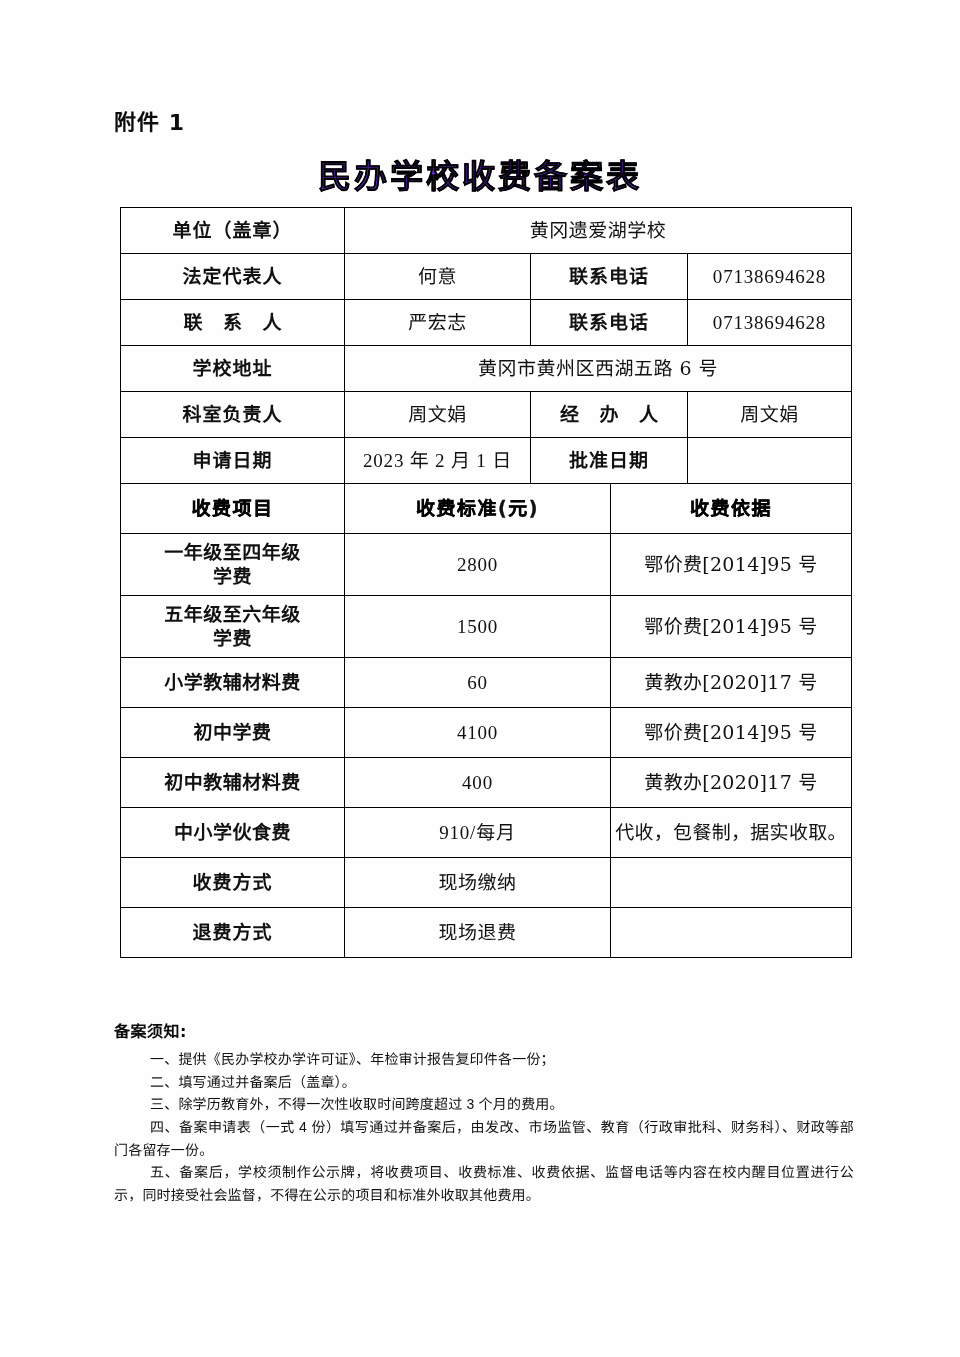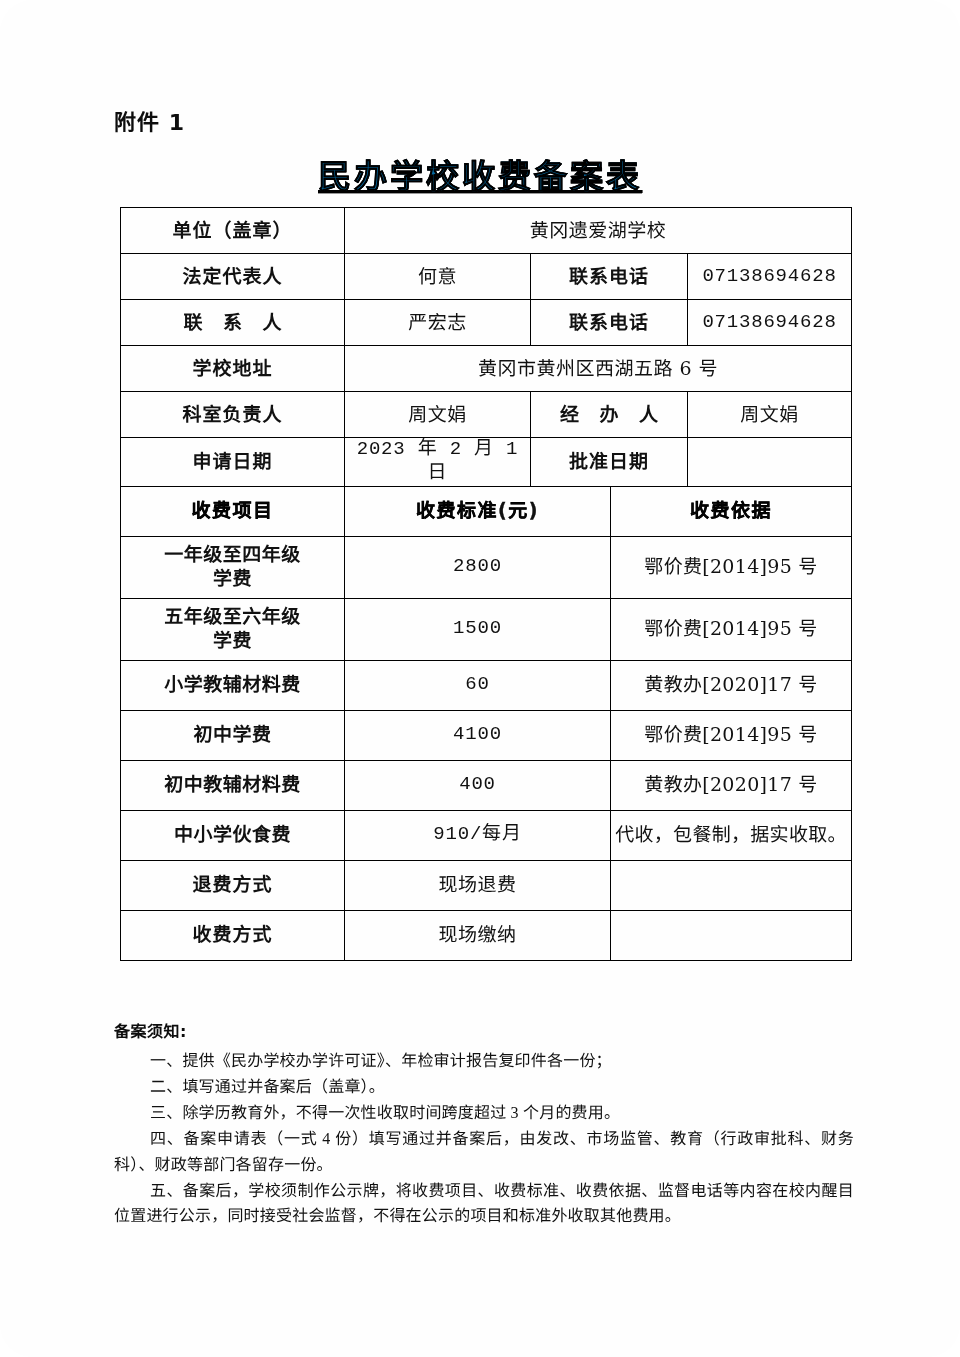--- a/index.html
+++ b/index.html
@@ -44,24 +44,23 @@
   .doc-title {
     position: absolute;
     left: 0;
     top: 150px;
     width: 960px;
     text-align: center;
     font-family: "DejaVu Sans", "Liberation Sans", sans-serif;
     font-weight: 700;
     font-size: 33px;
     letter-spacing: 3px;
-    color: #0369a1;
+    color: #6d28d9;
     -webkit-text-stroke: 0.9px #000;
     text-shadow: 0.6px 0 0 #000, 0 0.4px 0 #000;
-    text-decoration: underline;
   }
 
   
   .form-table {
     position: absolute;
     left: 120px;
     top: 207px;
     width: 731px;
     border-collapse: collapse;
     table-layout: fixed;
@@ -82,21 +81,21 @@
     font-size: 19.5px;
   }
   
   .val {
     font-family: "DejaVu Serif", "Liberation Serif", serif;
     font-weight: 400;
     font-size: 18.5px;
     letter-spacing: 0.5px;
   }
   .val-num {
-    font-family: Liberation Mono, monospace;
+    font-family: Liberation Serif, serif;
     font-weight: 400;
     font-size: 18px;
     letter-spacing: 0.8px;
   }
   .spaced { letter-spacing: 7px; text-indent: 7px; }
 
   .r48 { height: 46px; }
   .r-head { height: 50px; margin-left: 42px; }
   .r-two { height: 62px; }
   .r-one { height: 50px; }
@@ -135,22 +134,22 @@
   }
   .notes-title {
     font-family: "DejaVu Sans", "Liberation Sans", sans-serif;
     font-weight: 700;
     font-size: 16px;
     letter-spacing: 0.5px;
     margin-bottom: 6px;
     color: #0d0d0d;
   }
   .note-line {
-    font-family: Liberation Serif, serif;
-    font-size: 16px;
+    font-family: Liberation Sans, sans-serif;
+    font-size: 14px;
     line-height: 1.62;
     letter-spacing: 0.2px;
     color: #111111;
     text-indent: 36px;
     text-align: justify;
   }
 </style>
 </head>
 <body>
 
@@ -238,27 +237,27 @@
         <td class="item-name ml">初中教辅材料费</td>
         <td class="val-num" colspan="2">400</td>
         <td class="basis" colspan="2">黄教办[2020]17 号</td>
       </tr>
       <tr class="r-one">
         <td class="item-name ml">中小学伙食费</td>
         <td class="val-num" colspan="2">910/每月</td>
         <td class="basis" colspan="2">代收，包餐制，据实收取。</td>
       </tr>
       <tr class="r-one">
+        <td class="lbl">收费方式</td>
+        <td class="val" colspan="2">现场缴纳</td>
+        <td class="basis" colspan="2"></td>
+      </tr>
+      <tr class="r-one">
         <td class="lbl">退费方式</td>
         <td class="val" colspan="2">现场退费</td>
-        <td class="basis" colspan="2"></td>
-      </tr>
-      <tr class="r-one">
-        <td class="lbl">收费方式</td>
-        <td class="val" colspan="2">现场缴纳</td>
         <td class="basis" colspan="2"></td>
       </tr>
     </tbody>
   </table>
 
   <div class="notes">
     <div class="notes-title">备案须知:</div>
     <div class="note-line">一、提供《民办学校办学许可证》、年检审计报告复印件各一份；</div>
     <div class="note-line">二、填写通过并备案后（盖章）。</div>
     <div class="note-line">三、除学历教育外，不得一次性收取时间跨度超过 3 个月的费用。</div>

